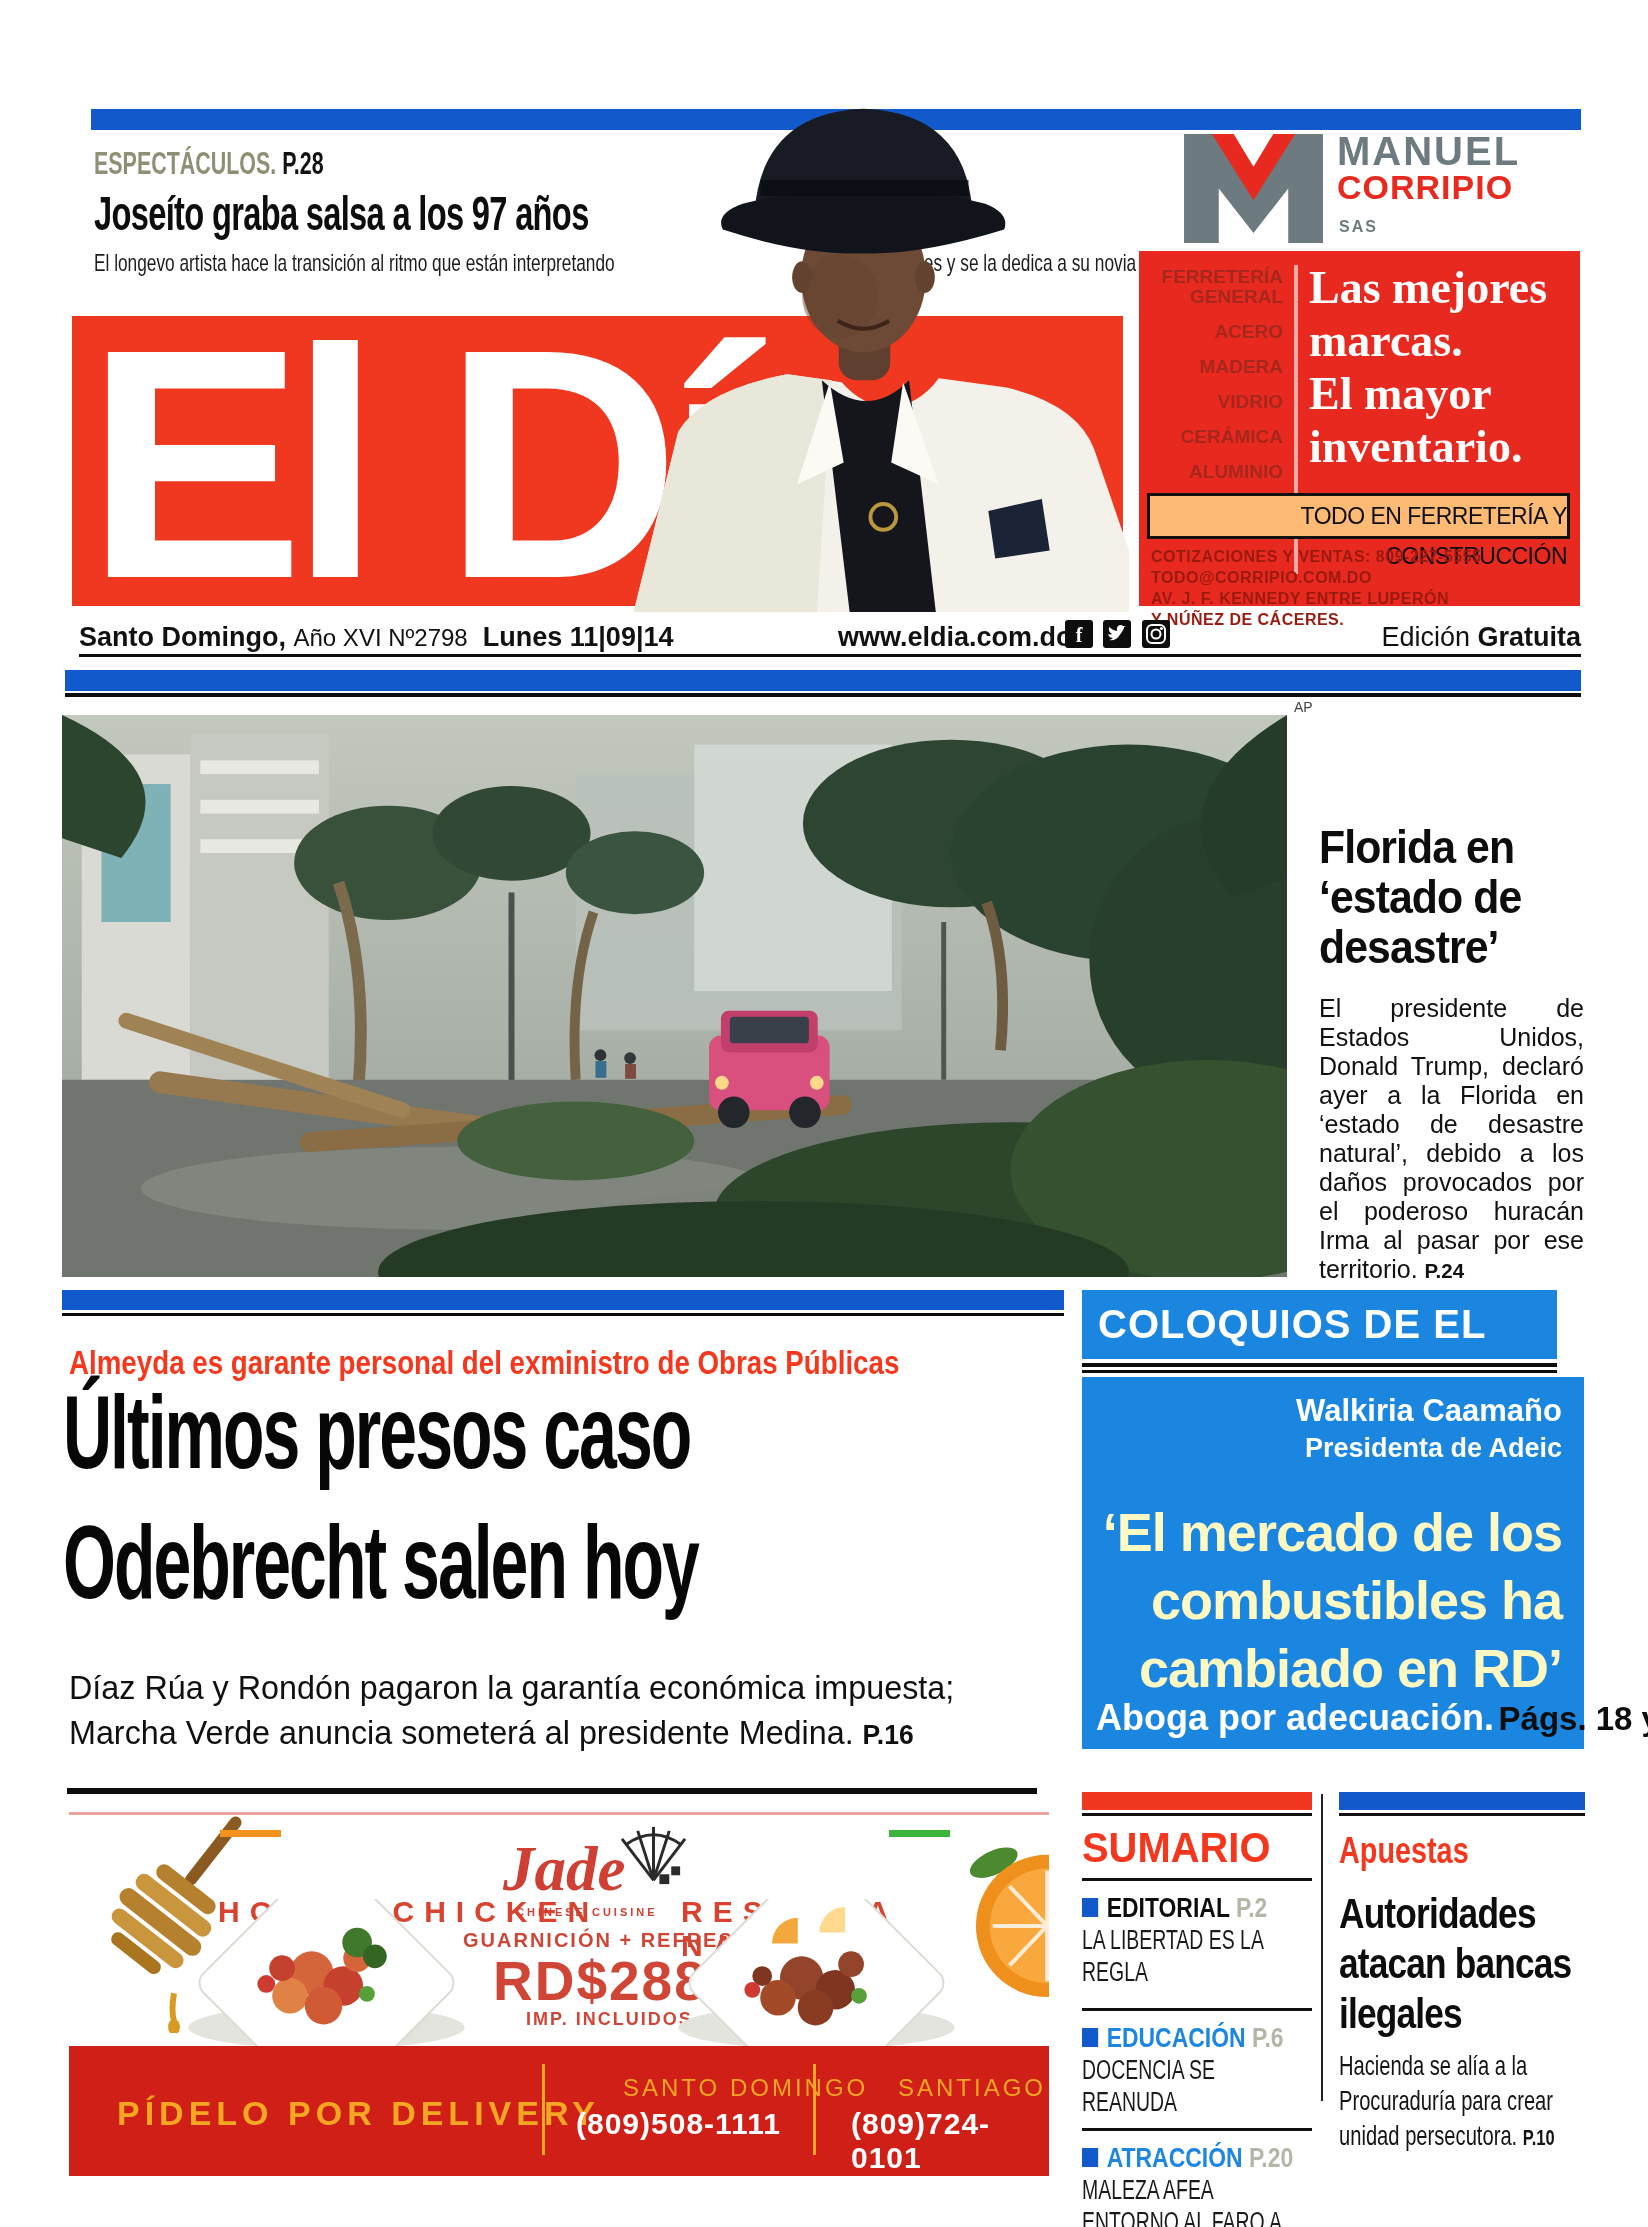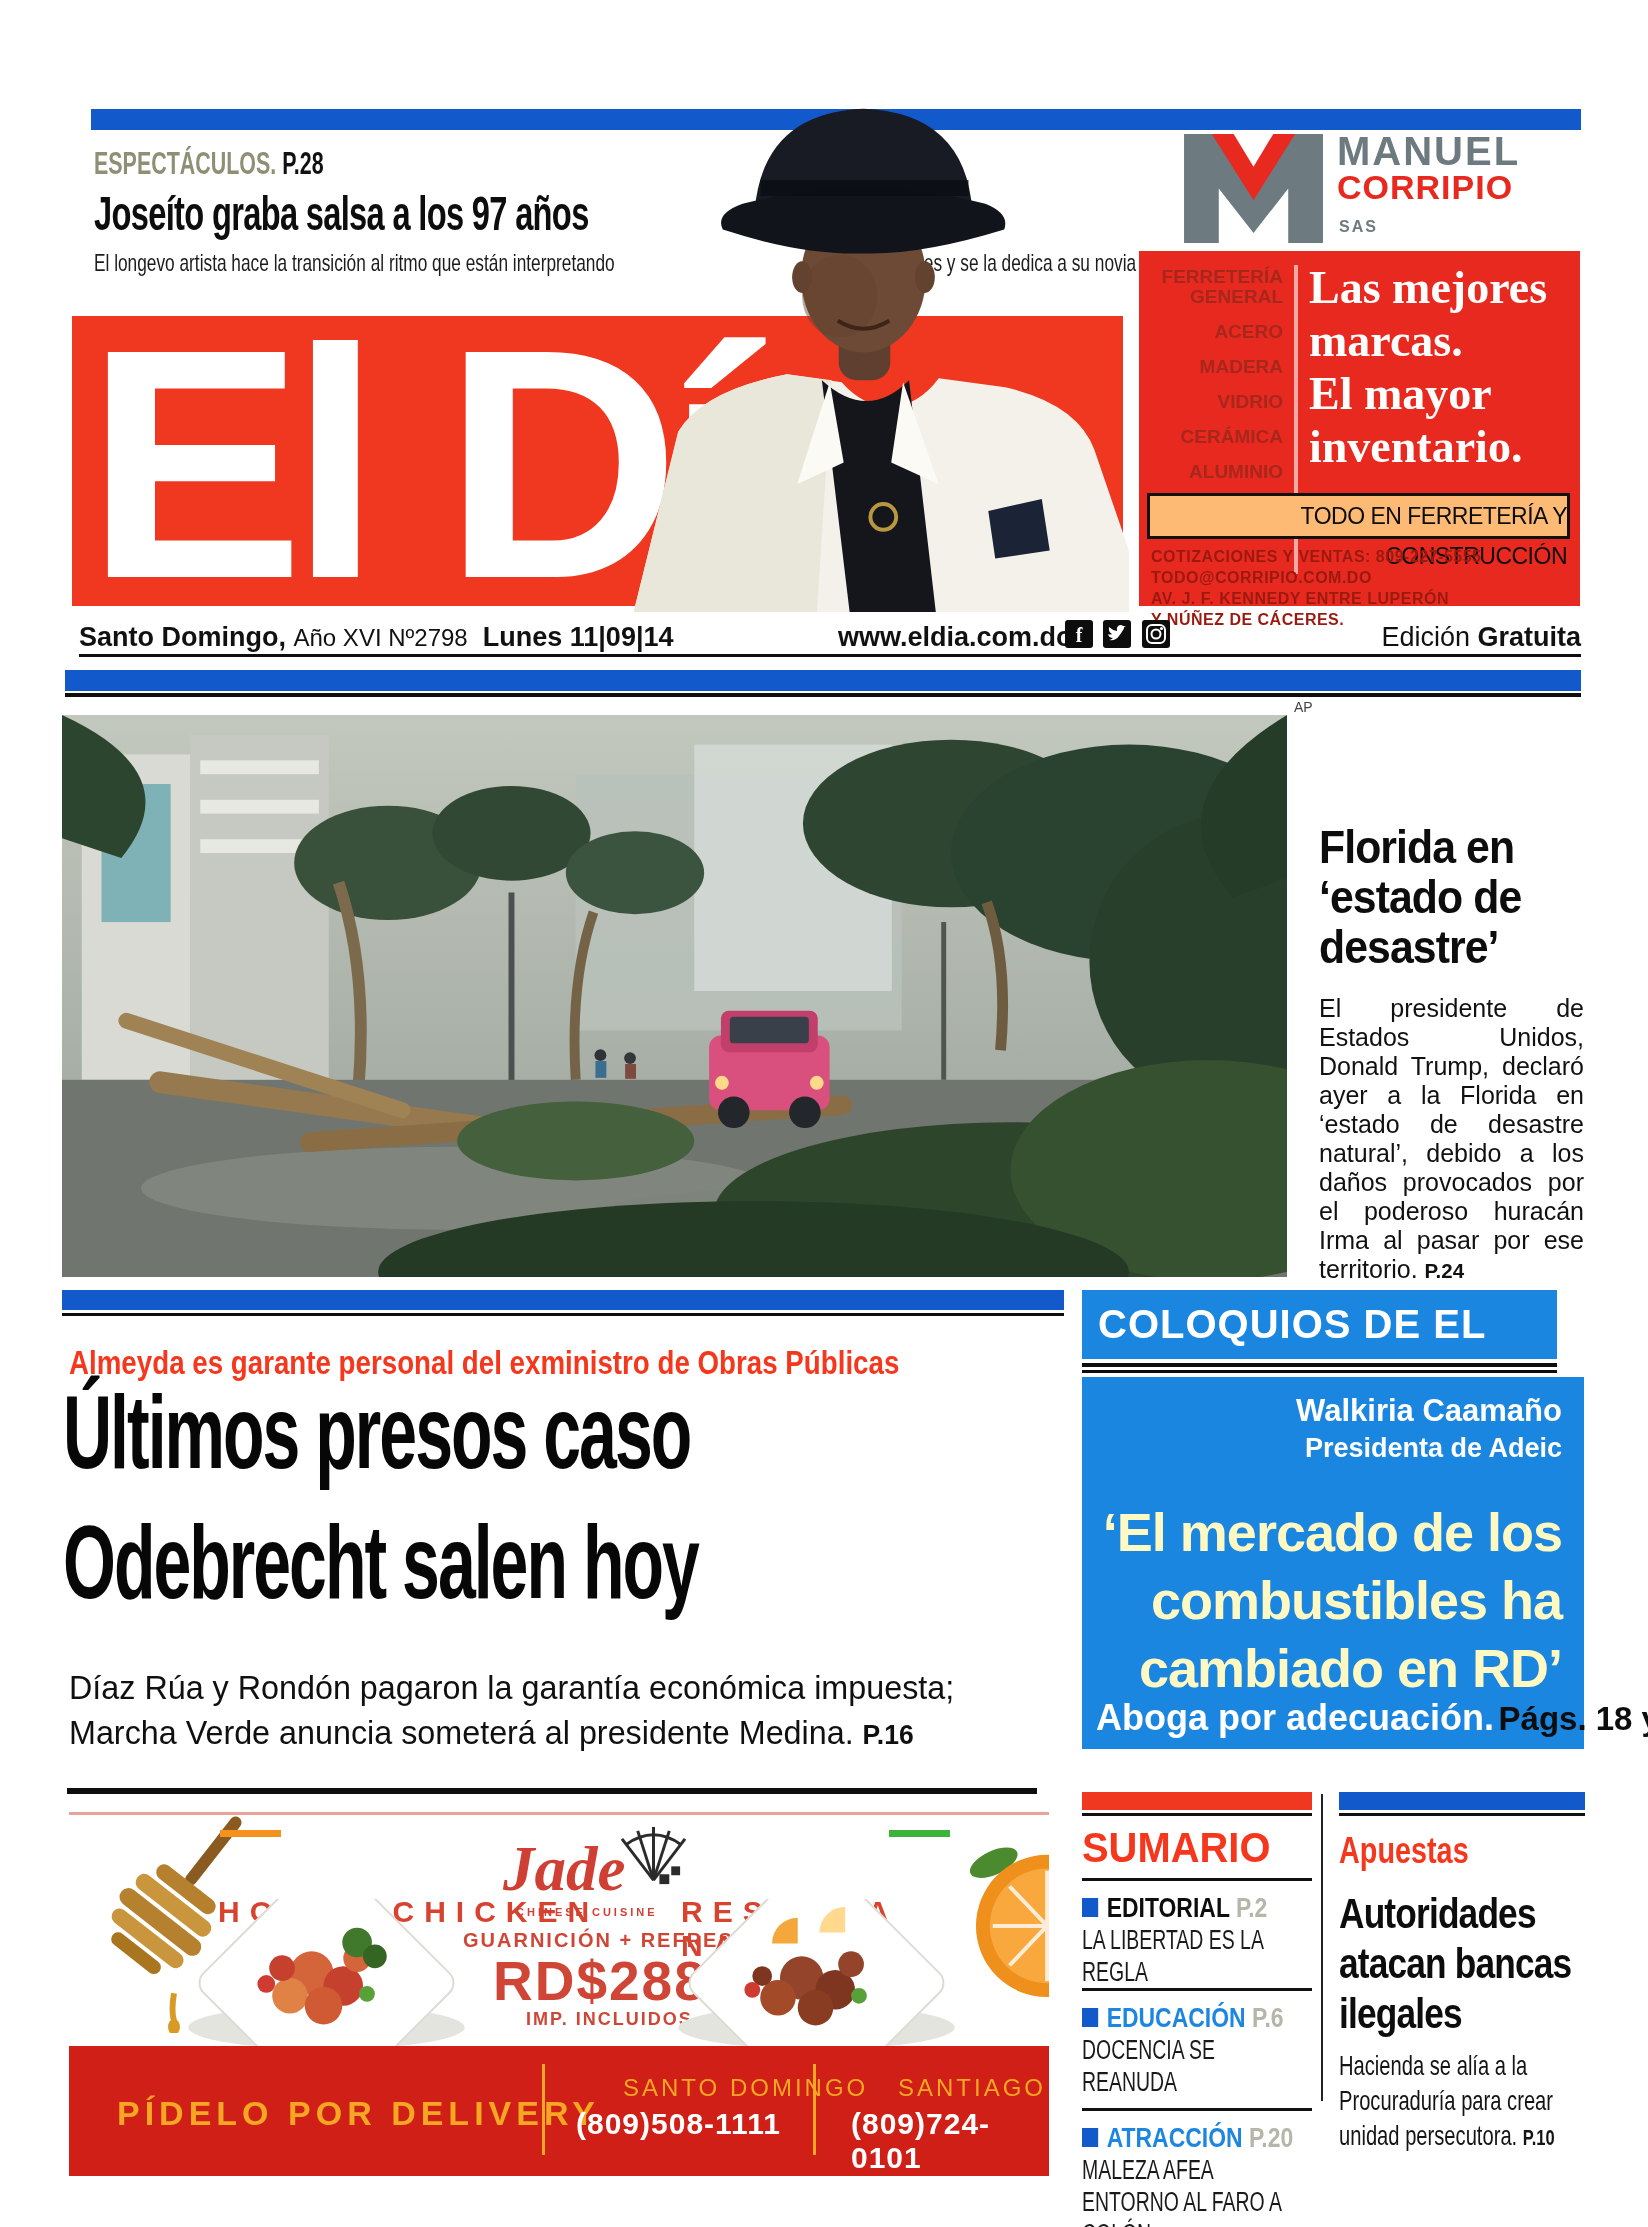--- a/index.html
+++ b/index.html
@@ -395,21 +395,21 @@
       <div class="abs jd-phone" style="left:782px;top:61px;">(809)724-0101</div>
     </div>
   </div>
 
   <div class="abs" style="left:1082px;top:1792px;width:230px;">
     <div style="height:18px;background:#f0371f;"></div>
     <div class="sum-rule" style="margin-top:3px;"></div>
     <div class="sum-title sx nowrap" style="transform:scaleX(0.95);margin-top:8px;">SUMARIO</div>
     <div class="sum-rule" style="margin-top:6px;"></div>
 
-    <div style="padding:12px 0 0 0;">
+    <div style="padding:12px 0 20px 0;">
       <div class="sum-label sx" style="transform:scaleX(0.85);"><span class="sum-sq"></span><span style="color:#0d0d0d;">EDITORIAL</span> <span class="sum-pg">P.2</span></div>
       <div class="sx" style="transform:scaleX(0.72);width:317px;"><div class="sum-text">LA LIBERTAD ES LA REGLA</div></div>
     </div>
     <div class="sum-rule"></div>
 
     <div style="padding:12px 0 10px 0;">
       <div class="sum-label sx" style="transform:scaleX(0.85);"><span class="sum-sq"></span><span class="sum-blue">EDUCACIÓN</span> <span class="sum-pg">P.6</span></div>
       <div class="sx" style="transform:scaleX(0.72);width:317px;"><div class="sum-text">DOCENCIA SE REANUDA</div></div>
     </div>
     <div class="sum-rule"></div>

